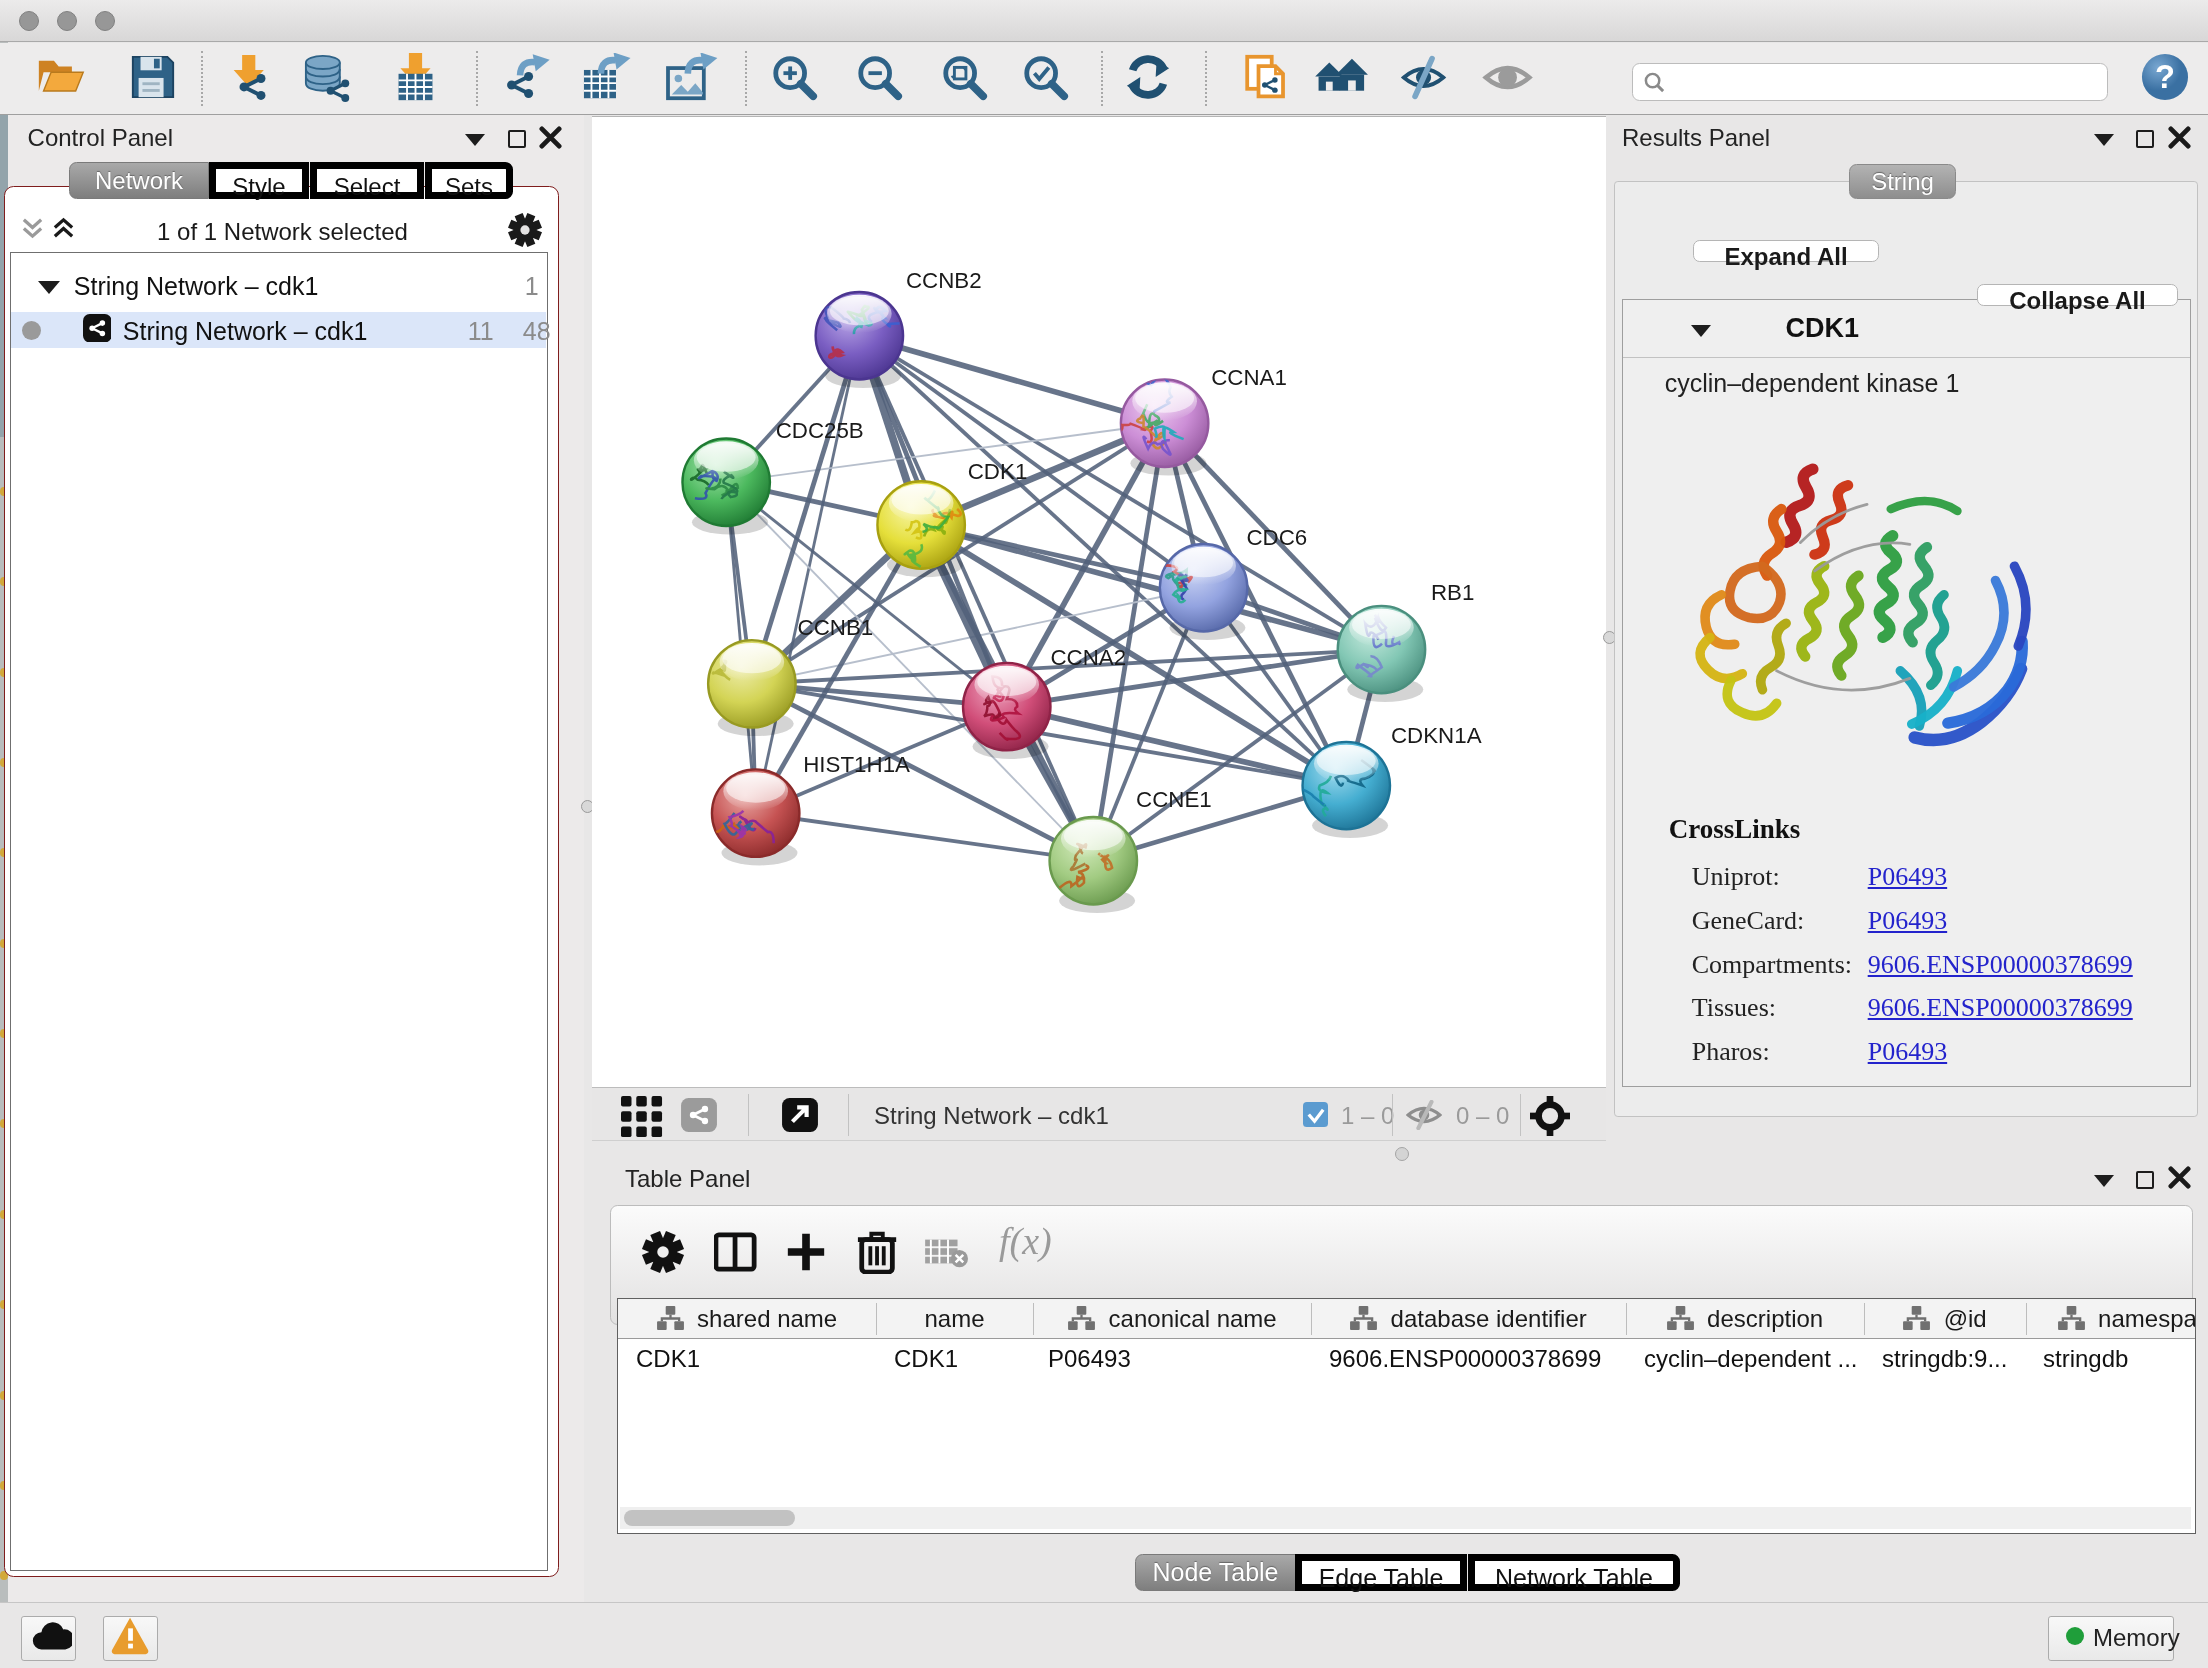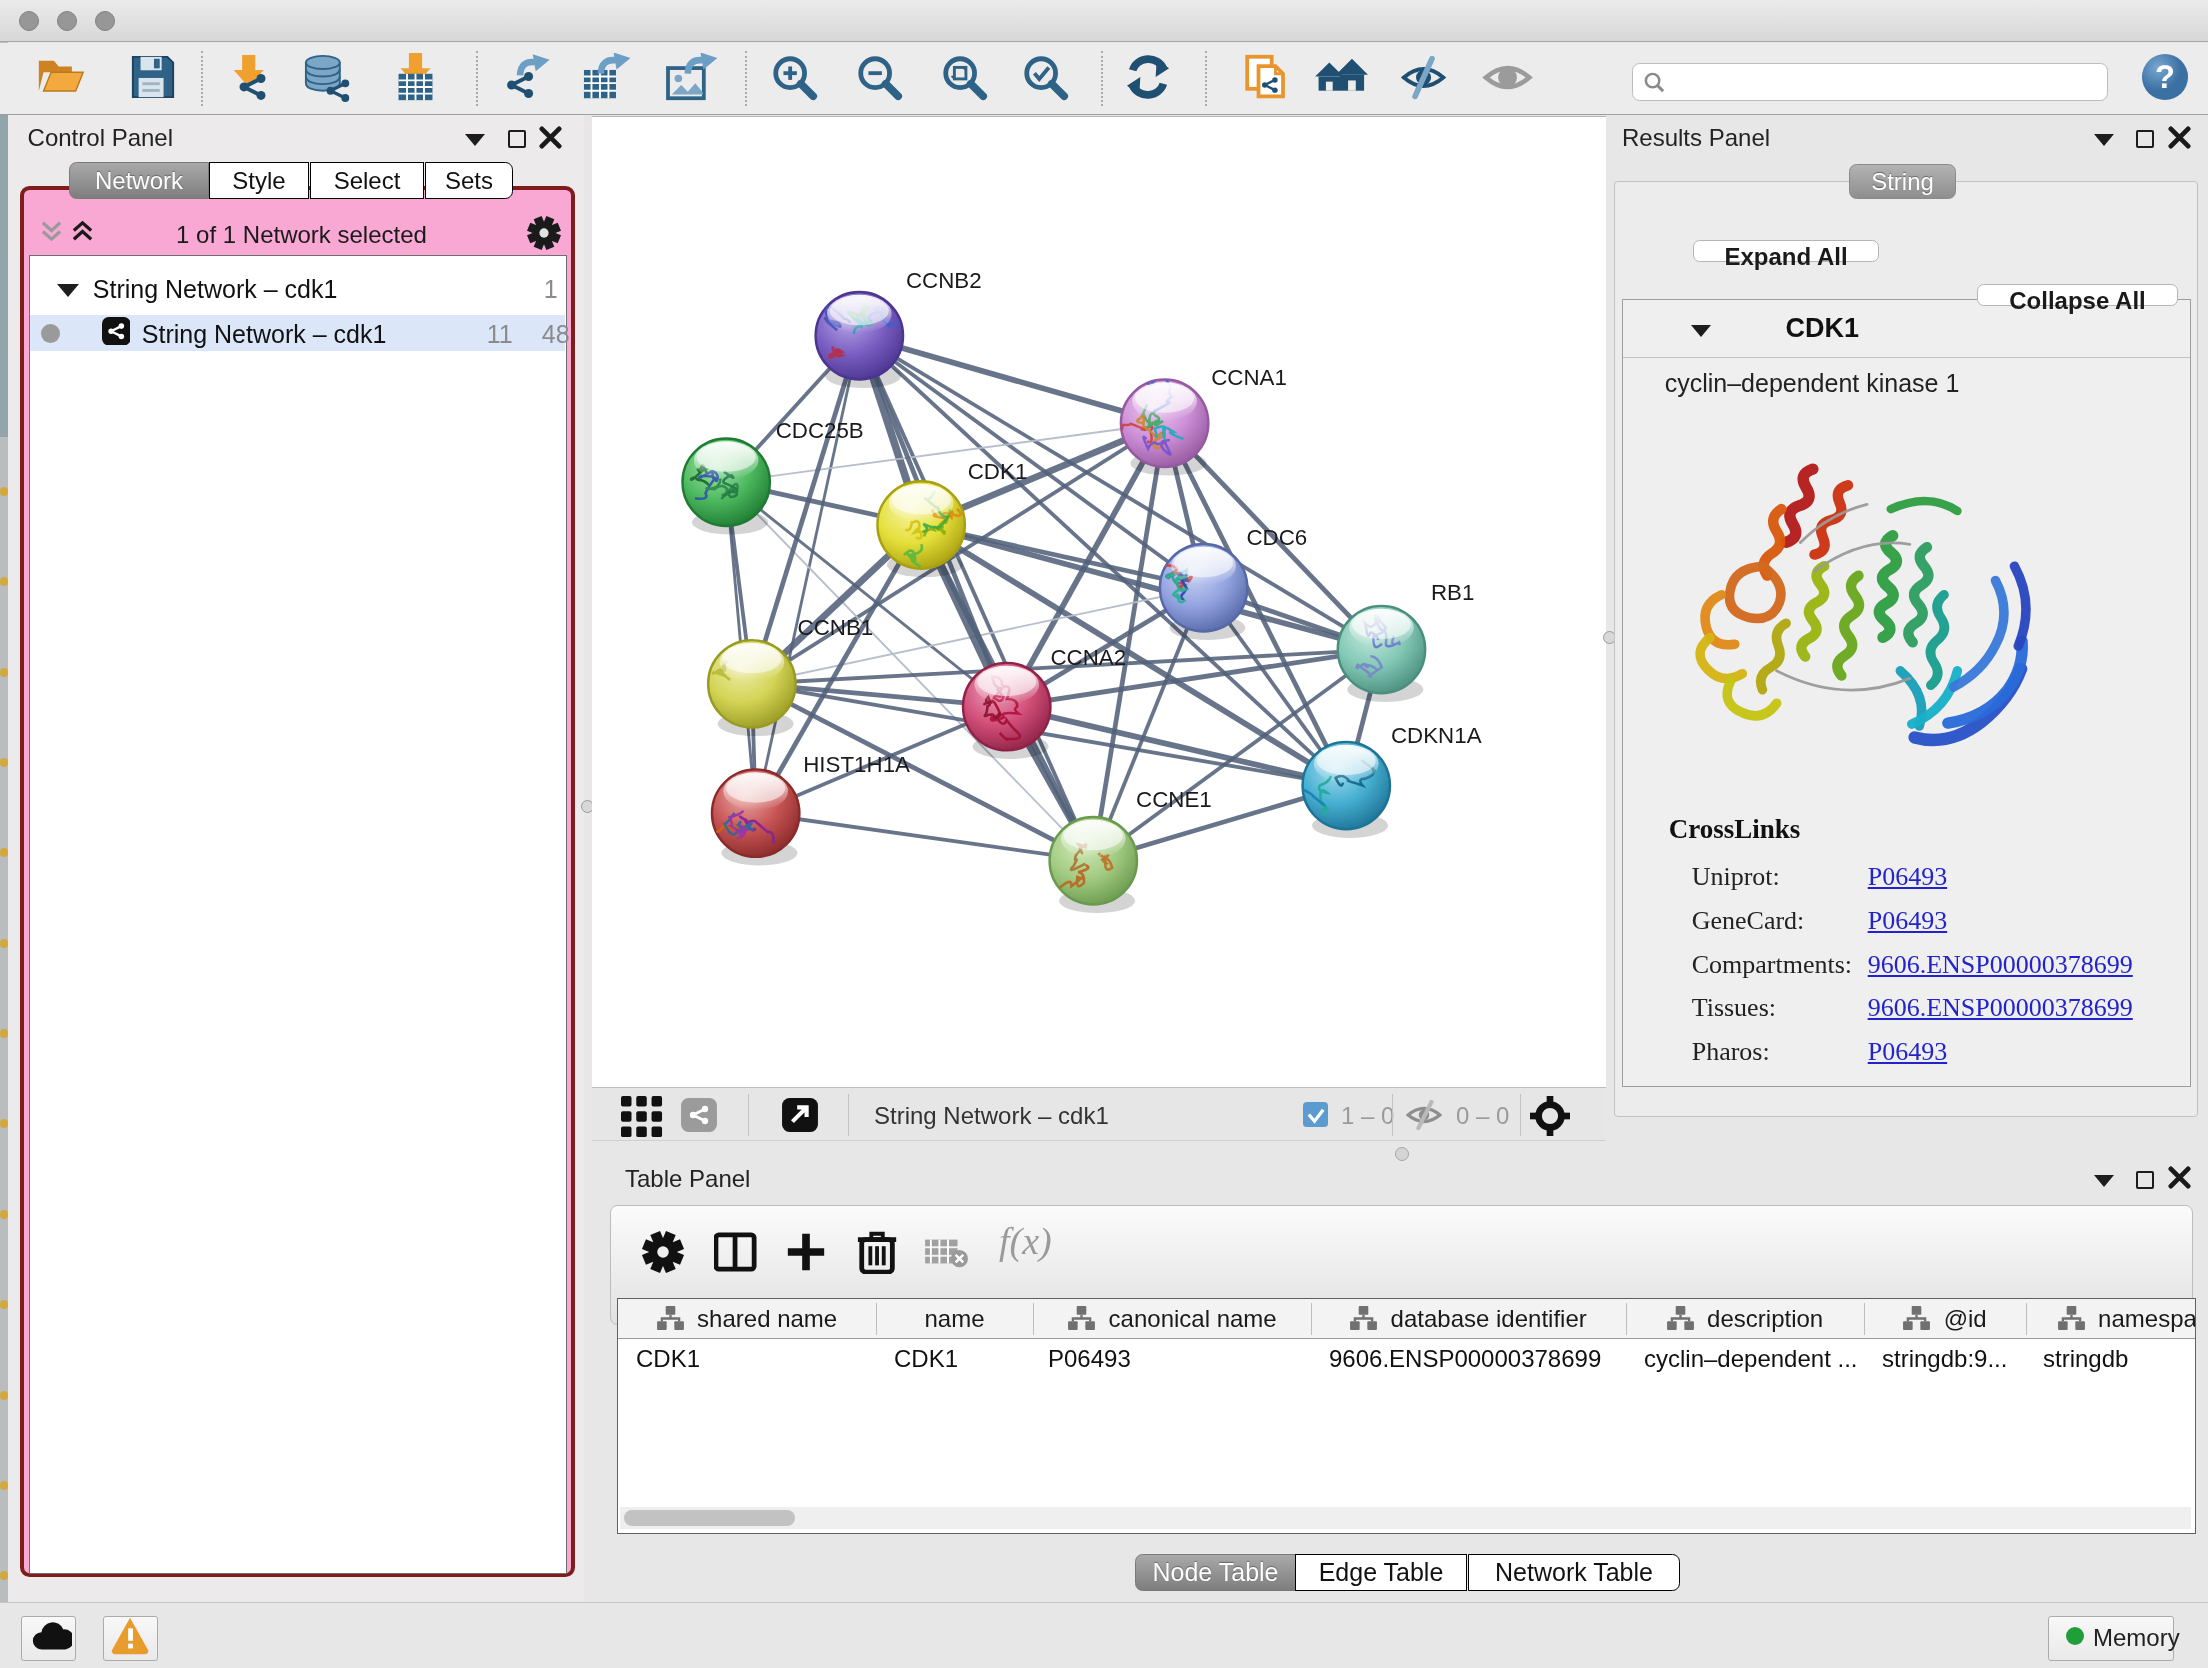--- a/index.html
+++ b/index.html
@@ -13,25 +13,25 @@
 .toolbar { left:0; top:43px; width:2208px; height:72px; background:#edecec;
   border-bottom:1px solid #9f9f9f; }
 .tsep { position:absolute; top:7.6px; height:55px; width:0; border-left:2.9px dotted #a8a8a8; }
 .searchbox { position:absolute; left:1632px; top:20px; width:476px; height:38px;
   background:#fff; border:1.9px solid #bcbcbc; border-radius:7.6px; }
 .panel-title { font-size:24px; color:#232323; }
 .ptri { width:0; height:0; border-left:10.5px solid transparent; border-right:10.5px solid transparent;
   border-top:12.4px solid #1d1d1d; display:inline-block; }
 .psq { width:18px; height:18px; border:2.4px solid #1d1d1d; display:inline-block; border-radius:1.9px;}
 .tab { position:absolute; height:37px; font-size:24px; text-align:center;
-  background:#fff; border:1px solid #000000; color:#111; line-height:35px; z-index:5; }
+  background:#fff; border:7px solid #000000; color:#111; line-height:35px; z-index:5; }
 .tabsel { background:linear-gradient(#a9a9a9,#7e7e7e); color:#fff;
   text-shadow:0 -1px 1px rgba(0,0,0,.35); border:1px solid #7a7a7a; }
-.cpbox { left:20px; top:186px; width:555px; height:1391px; background:#f9a8d4;
-  border-radius:9.5px; border:4px solid #7f1d1d; }
+.cpbox { left:4px; top:186px; width:555px; height:1391px; background:#ffffff;
+  border-radius:9.5px; border:1px solid #7f1d1d; }
 .cplist { position:absolute; left:4.8px; top:65px; width:538px; height:1319px;
   background:#fff; border:1.9px solid #6f6f6f; }
 .row2 { position:absolute; left:0; top:59px; width:535px; height:36px; background:#dbe6f9; }
 .netview { left:592px; top:116px; width:1014px; height:971px; background:#fff;
   border-top:1px solid #b5b5b5; }
 .netbar { left:592px; top:1087px; width:1014px; height:54px; background:#e7e6e6;
   border-top:1px solid #bcbcbc; border-bottom:1px solid #cfcfcf; }
 .vsep { position:absolute; top:5.7px; height:42px; width:0; border-left:1.9px solid #c2c2c2; }
 .rp-outer { left:1614px; top:181px; width:584px; height:936px; background:#ececec;
   border:1px solid #c2c2c2; border-radius:3.8px; }

